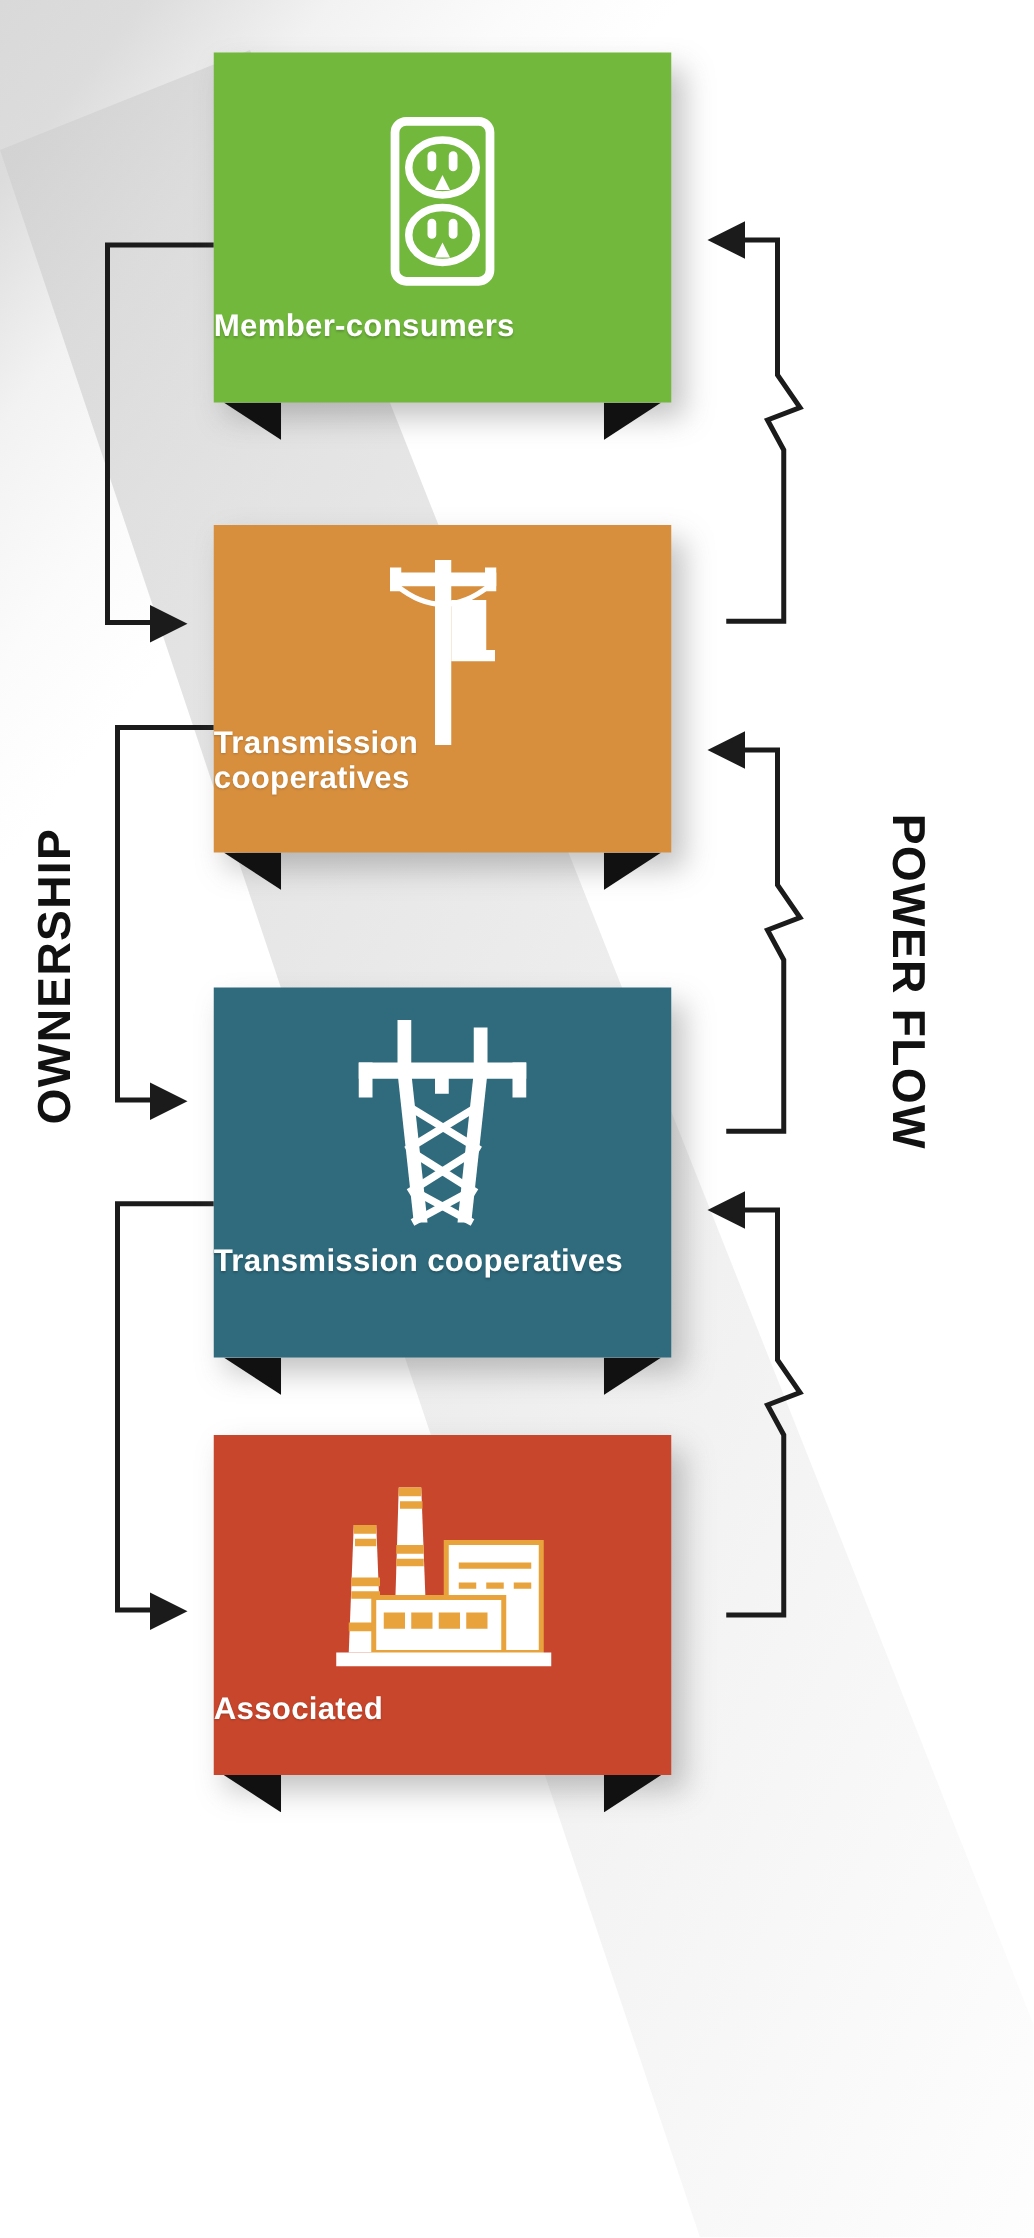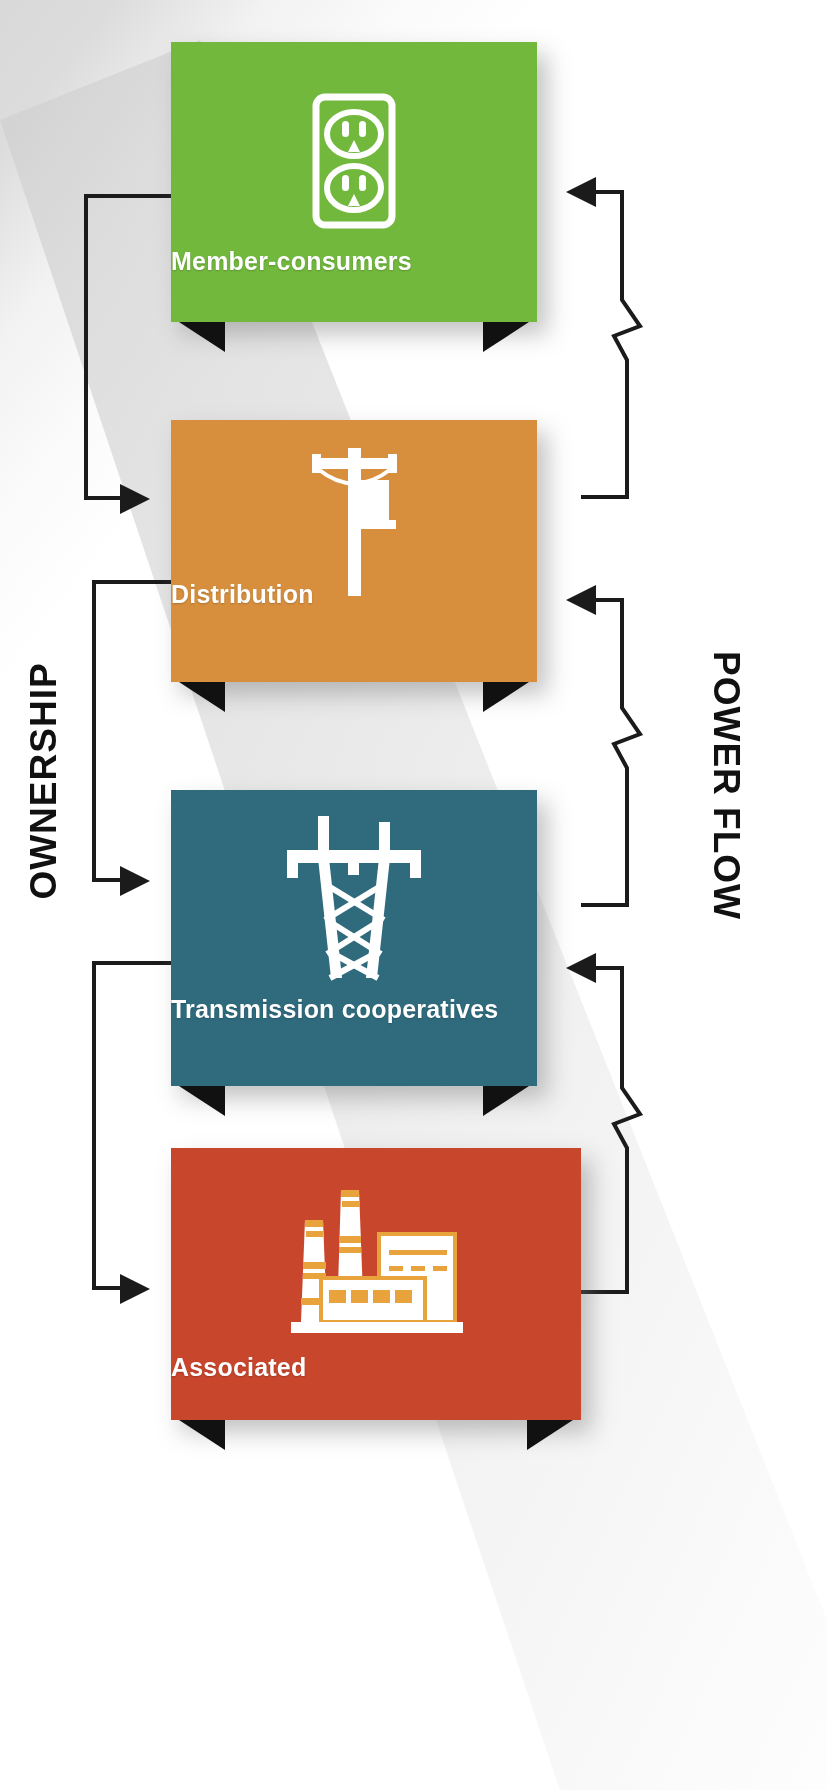--- a/index.html
+++ b/index.html
@@ -49,21 +49,21 @@
   
   .tab{
     position:absolute;top:100%;width:46px;height:30px;background:#111111;
   }
   .tab.left{left:8px;clip-path:polygon(0 0,100% 0,100% 100%);}
   .tab.right{right:8px;clip-path:polygon(0 0,100% 0,0 100%);}
 
   .c-green{background:#72b83d;}
   .c-orange{background:#d78f3e;}
   .c-teal{background:#2f6b7d;}
-  .c-red{background:#c8462c;padding-left:44px;}
+  .c-red{background:#c8462c;}
 
   
   .vlabel{
     position:absolute;
     font-weight:bold;
     color:#111111;
     letter-spacing:1px;
     white-space:nowrap;
     z-index:8;
   }
@@ -163,21 +163,22 @@
           <rect x="54" y="10" width="13" height="148" fill="#ffffff"></rect>
           <rect x="18" y="20" width="85" height="11" fill="#ffffff"></rect>
           <rect x="18" y="16" width="9" height="19" fill="#ffffff"></rect>
           <rect x="94" y="16" width="9" height="19" fill="#ffffff"></rect>
           <path d="M24 31 Q60 60 97 31" fill="none" stroke="#ffffff" stroke-width="4"></path>
           <rect x="67" y="42" width="28" height="40" fill="#ffffff"></rect>
           <rect x="67" y="82" width="35" height="9" fill="#ffffff"></rect>
         </svg>
       </div>
       <div class="label" style="top:160px;">
-        <div>Distribution</div>
+        <div>Transmission</div>
+        <div>cooperatives</div>
       </div>
       <div class="tab left"></div>
       <div class="tab right"></div>
     </div>
   </div>
 
   <div class="card" id="card-transmission" style="top:790px;height:296px;">
     <div class="body c-teal">
       <div class="icon-wrap" style="top:22px;">
         <svg width="146" height="170" viewBox="0 0 146 170" aria-hidden="true">

